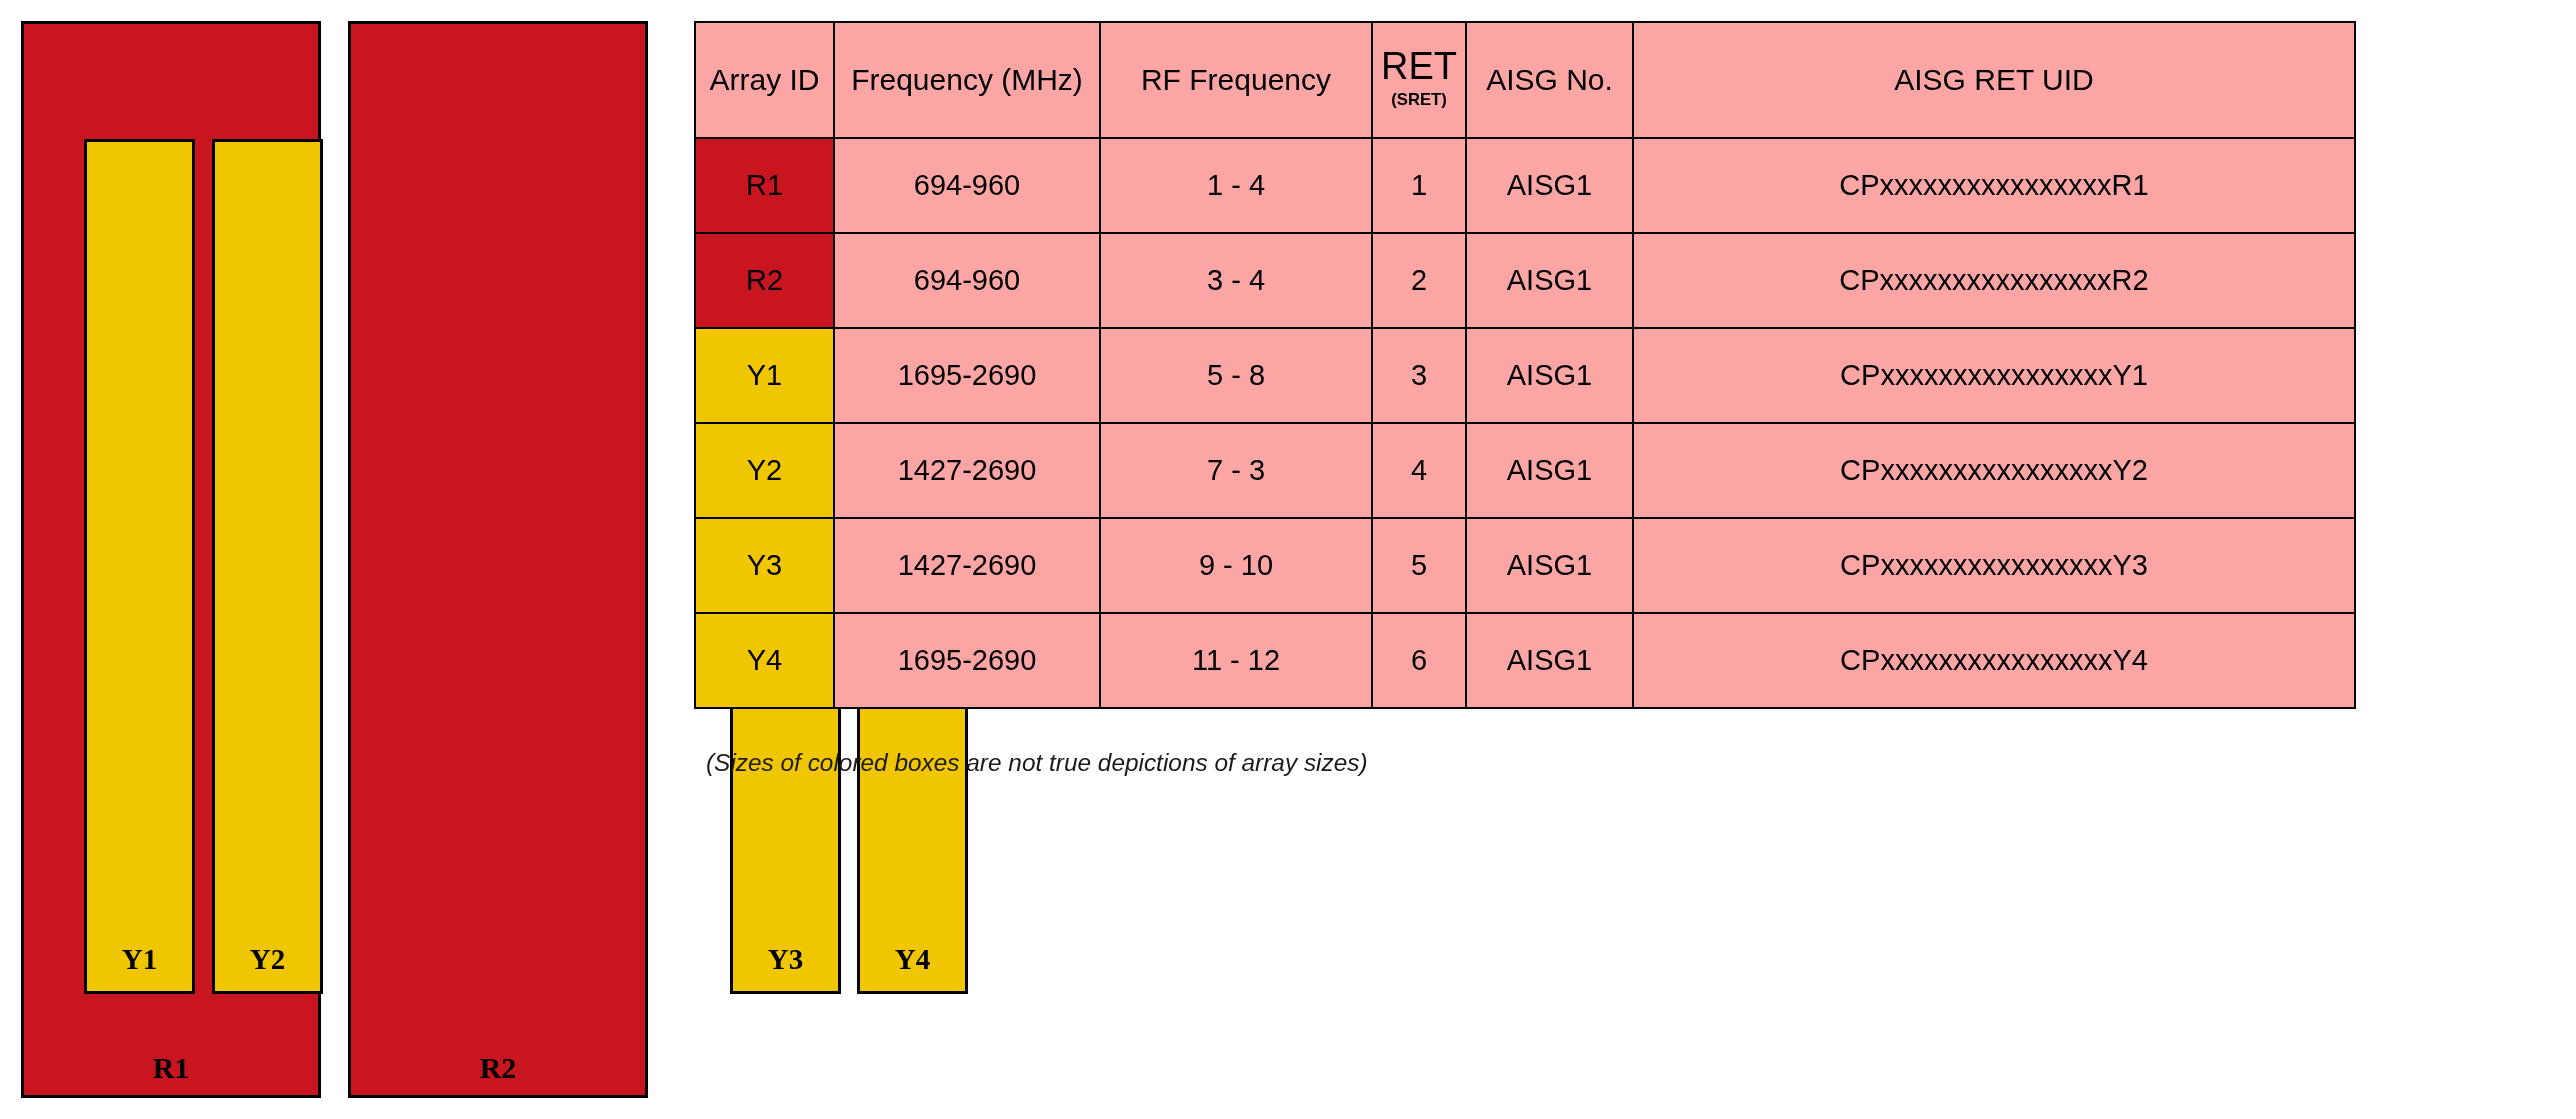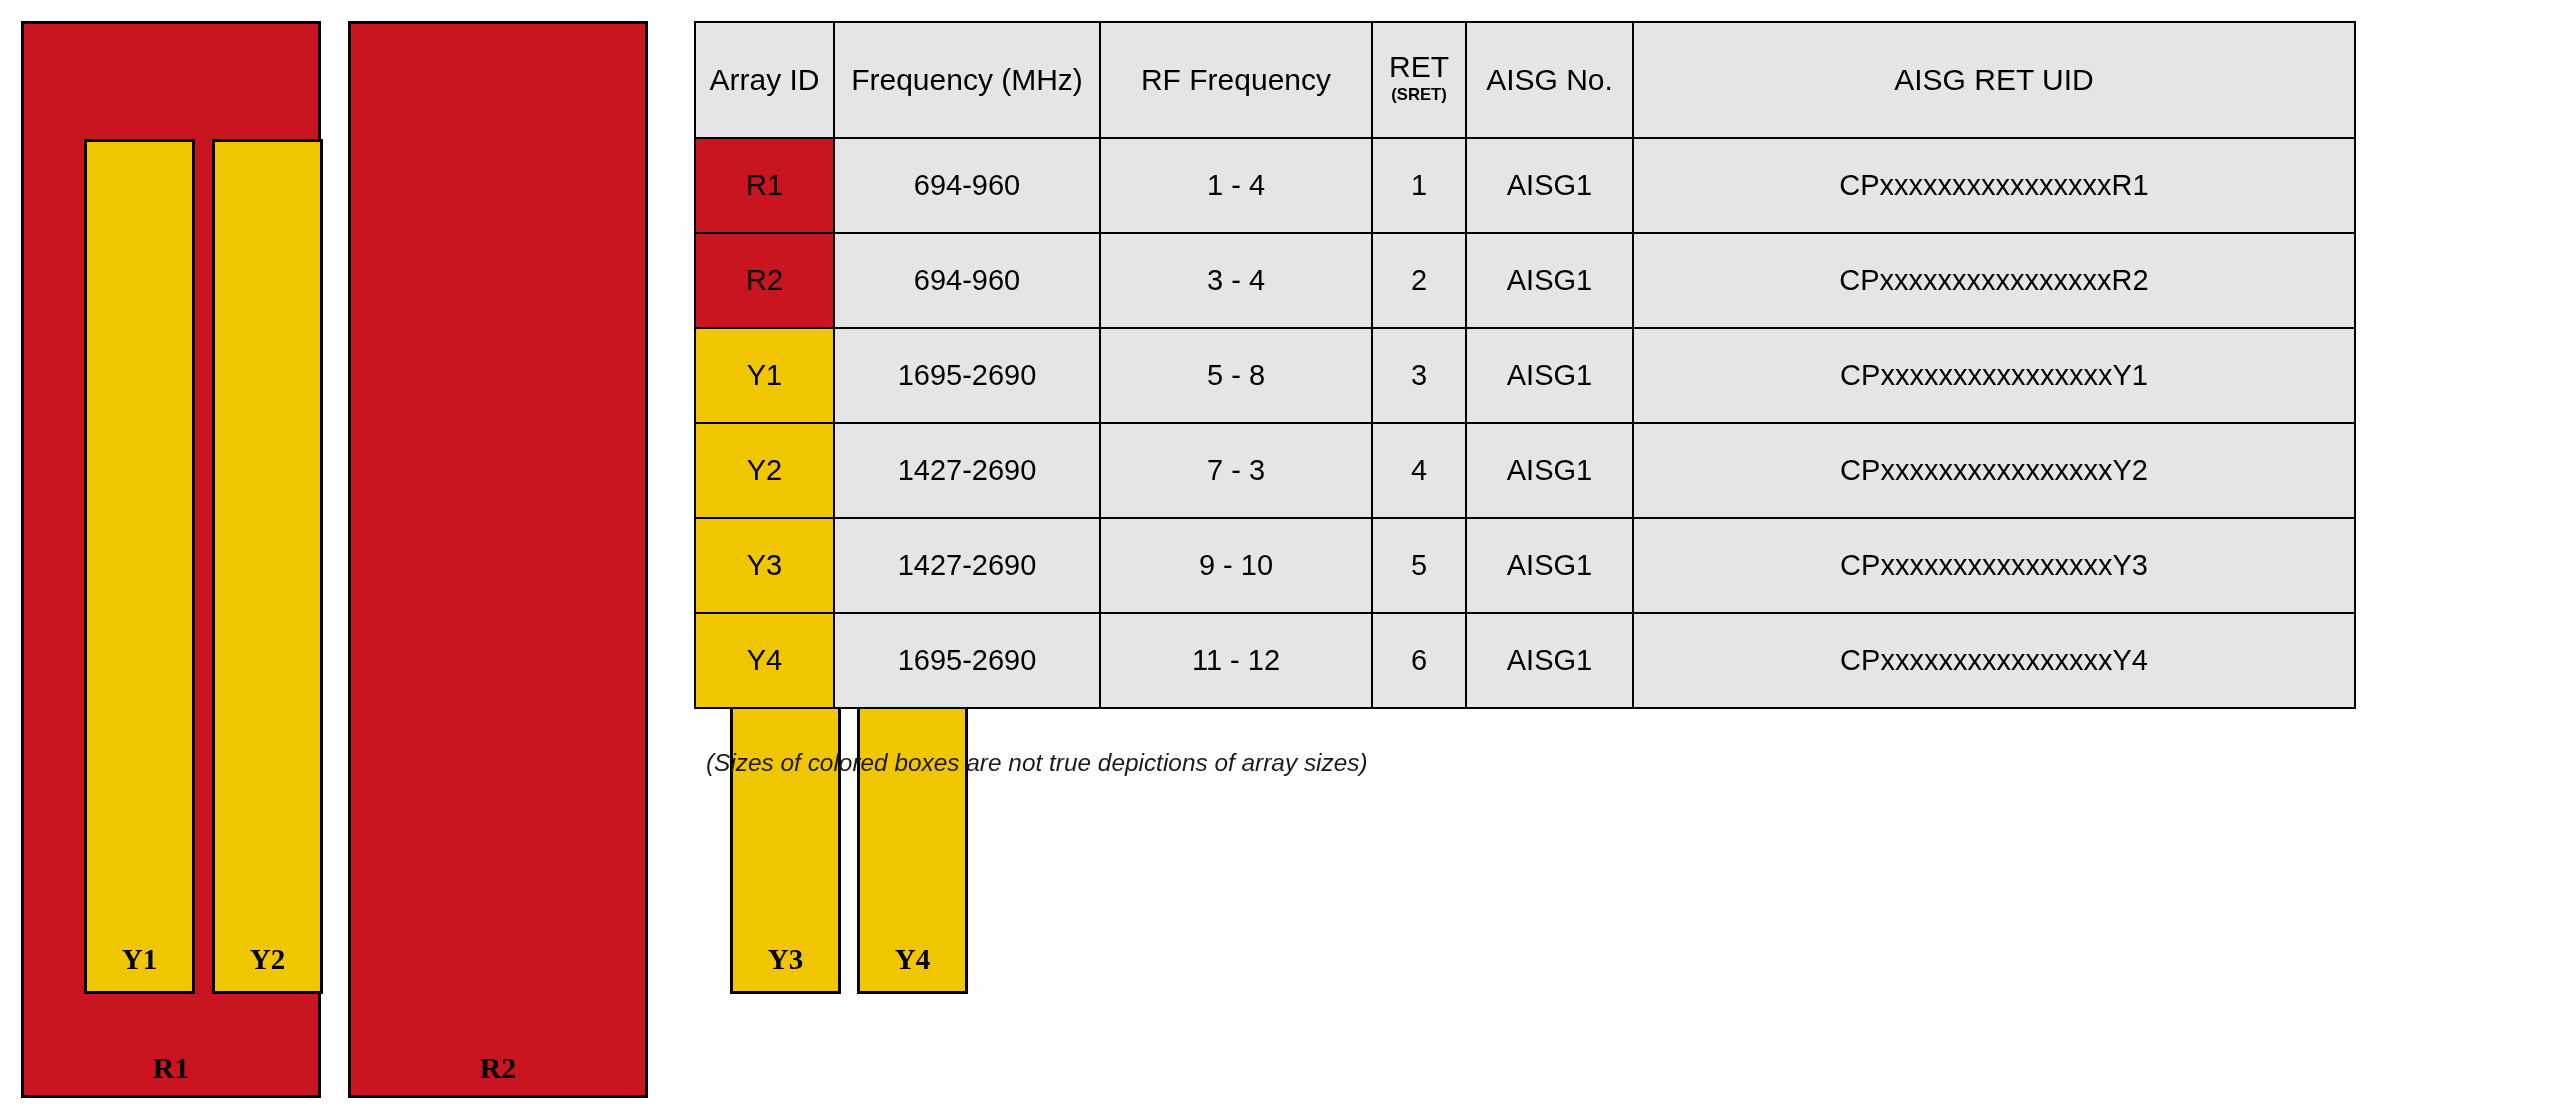--- a/index.html
+++ b/index.html
@@ -75,21 +75,21 @@
     position: absolute;
     left: 694px;
     top: 21px;
     width: 1660px;
   }
 
   table.spec {
     border-collapse: collapse;
     table-layout: fixed;
     width: 1660px;
-    background: #e5e5e5;
+    background: #fca5a5;
   }
   table.spec th,
   table.spec td {
     border: 2.8px solid #000000;
     text-align: center;
     vertical-align: middle;
     color: #000000;
     font-family: "Liberation Sans", sans-serif;
     font-weight: 400;
     padding: 0;
@@ -102,21 +102,21 @@
   col.c-ret       { width: 94px; }
   col.c-aisgno    { width: 167px; }
   col.c-uid       { width: 722px; }
 
   table.spec thead th {
     height: 114px;
     font-size: 30px;
   }
   .ret-head-main {
     display: block;
-    font-size: 30px;
+    font-size: 38px;
     line-height: 1.05;
   }
   .ret-head-sub {
     display: block;
     font-size: 16.7px;
     line-height: 1.6;
     font-weight: bold;
   }
 
   table.spec tbody td {

